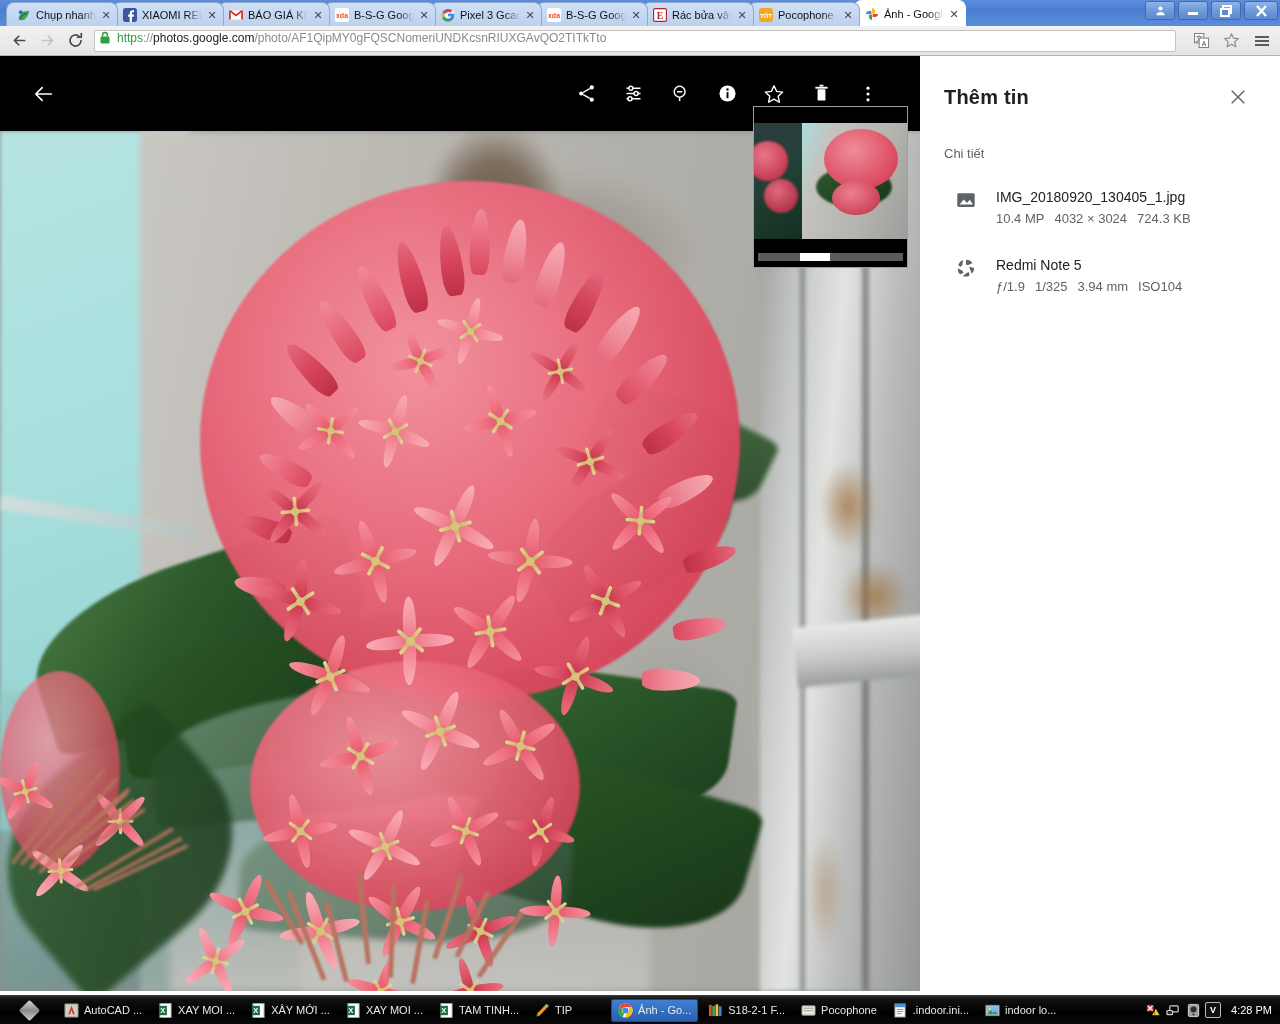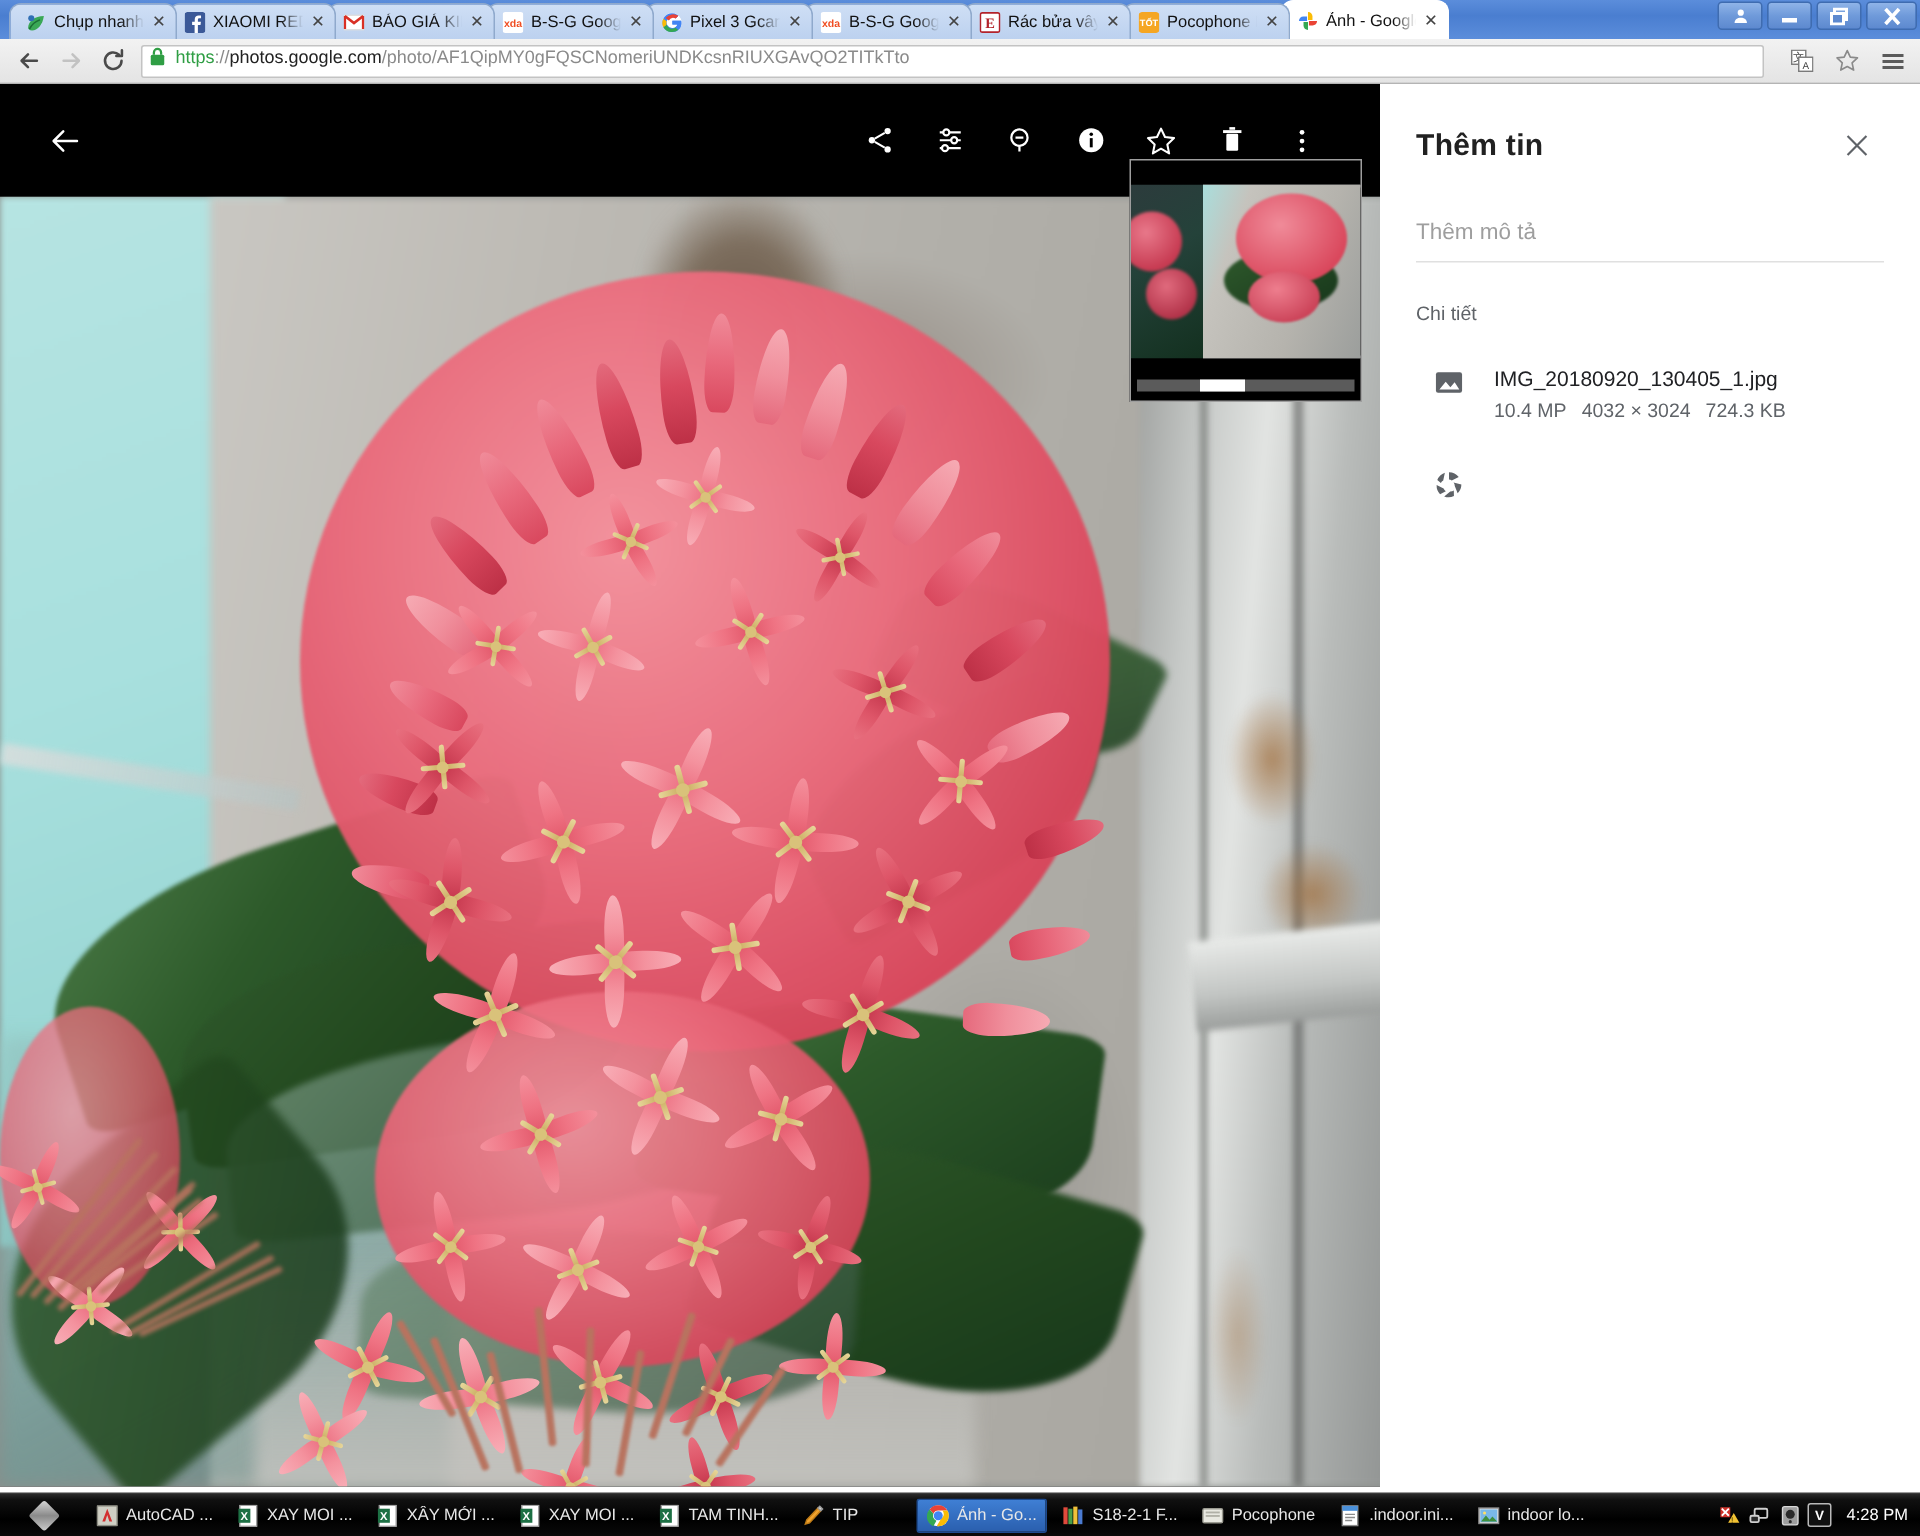--- a/index.html
+++ b/index.html
@@ -1239,23 +1239,20 @@
 
       <div class="info-header">
         <div class="info-title">Thêm tin</div>
         <div class="info-close">
           <svg width="18" height="18" viewBox="0 0 20 20">
               <path d="M3 3l14 14M17 3L3 17" stroke="#5f6368" stroke-width="1.6"></path>
             </svg>
         </div>
       </div>
 
-      <div class="desc-field">
-        <input type="text" value="" placeholder="Thêm mô tả" style="">
-      </div>
 
       <div class="details-label">Chi tiết</div>
 
 
       <div class="detail-row">
         <div class="detail-icon">
           <svg width="22" height="22" viewBox="0 0 24 24">
               <rect x="2.5" y="4.5" width="19" height="15" rx="1.6" fill="#5f6368"></rect>
               <path d="M5 17l4.6-5.5L13 15.4l3.1-3.6L19.5 17z" fill="#fff"></path>
             </svg>
@@ -1273,20 +1270,26 @@
         <div class="detail-icon">
           <svg width="22" height="22" viewBox="0 0 24 24">
             <g fill="#5f6368">
               <path d="M12 3a9 9 0 0 1 7.1 3.5l-5.1 2.6A4 4 0 0 0 12 8.3z"></path>
               <path d="M21 12a9 9 0 0 1-2.7 6.4l-2.1-5.3a4 4 0 0 0-.9-2.5z"></path>
               <path d="M15.6 20.4a9 9 0 0 1-7.1.3l4.4-3.6a4 4 0 0 0 2.6-.8z"></path>
               <path d="M5.5 19A9 9 0 0 1 3 12.3l5.1 2.6a4 4 0 0 0 1.6 2z"></path>
               <path d="M3.5 8.7A9 9 0 0 1 9 3.4l-1.2 5.6a4 4 0 0 0-1.7 1.9z"></path>
             </g>
           </svg>
+        </div>
+        <div class="detail-body">
+          <div class="detail-primary">Redmi Note 5</div>
+          <div class="detail-secondary">
+            <span>ƒ/1.9</span><span class="sp"></span><span>1/325</span><span class="sp"></span><span>3.94 mm</span><span class="sp"></span><span>ISO104</span>
+          </div>
         </div>
         <div class="detail-edit"></div>
       </div>
 
 
     </div>
   </div>
 </div>
 
 <div class="taskbar">

